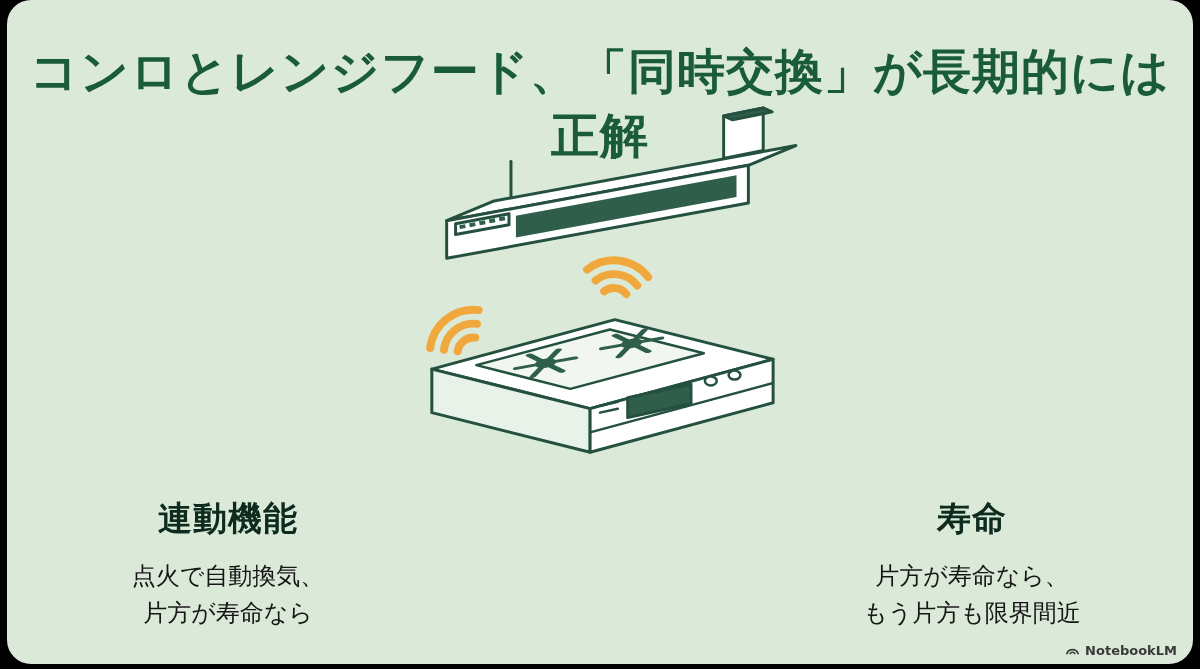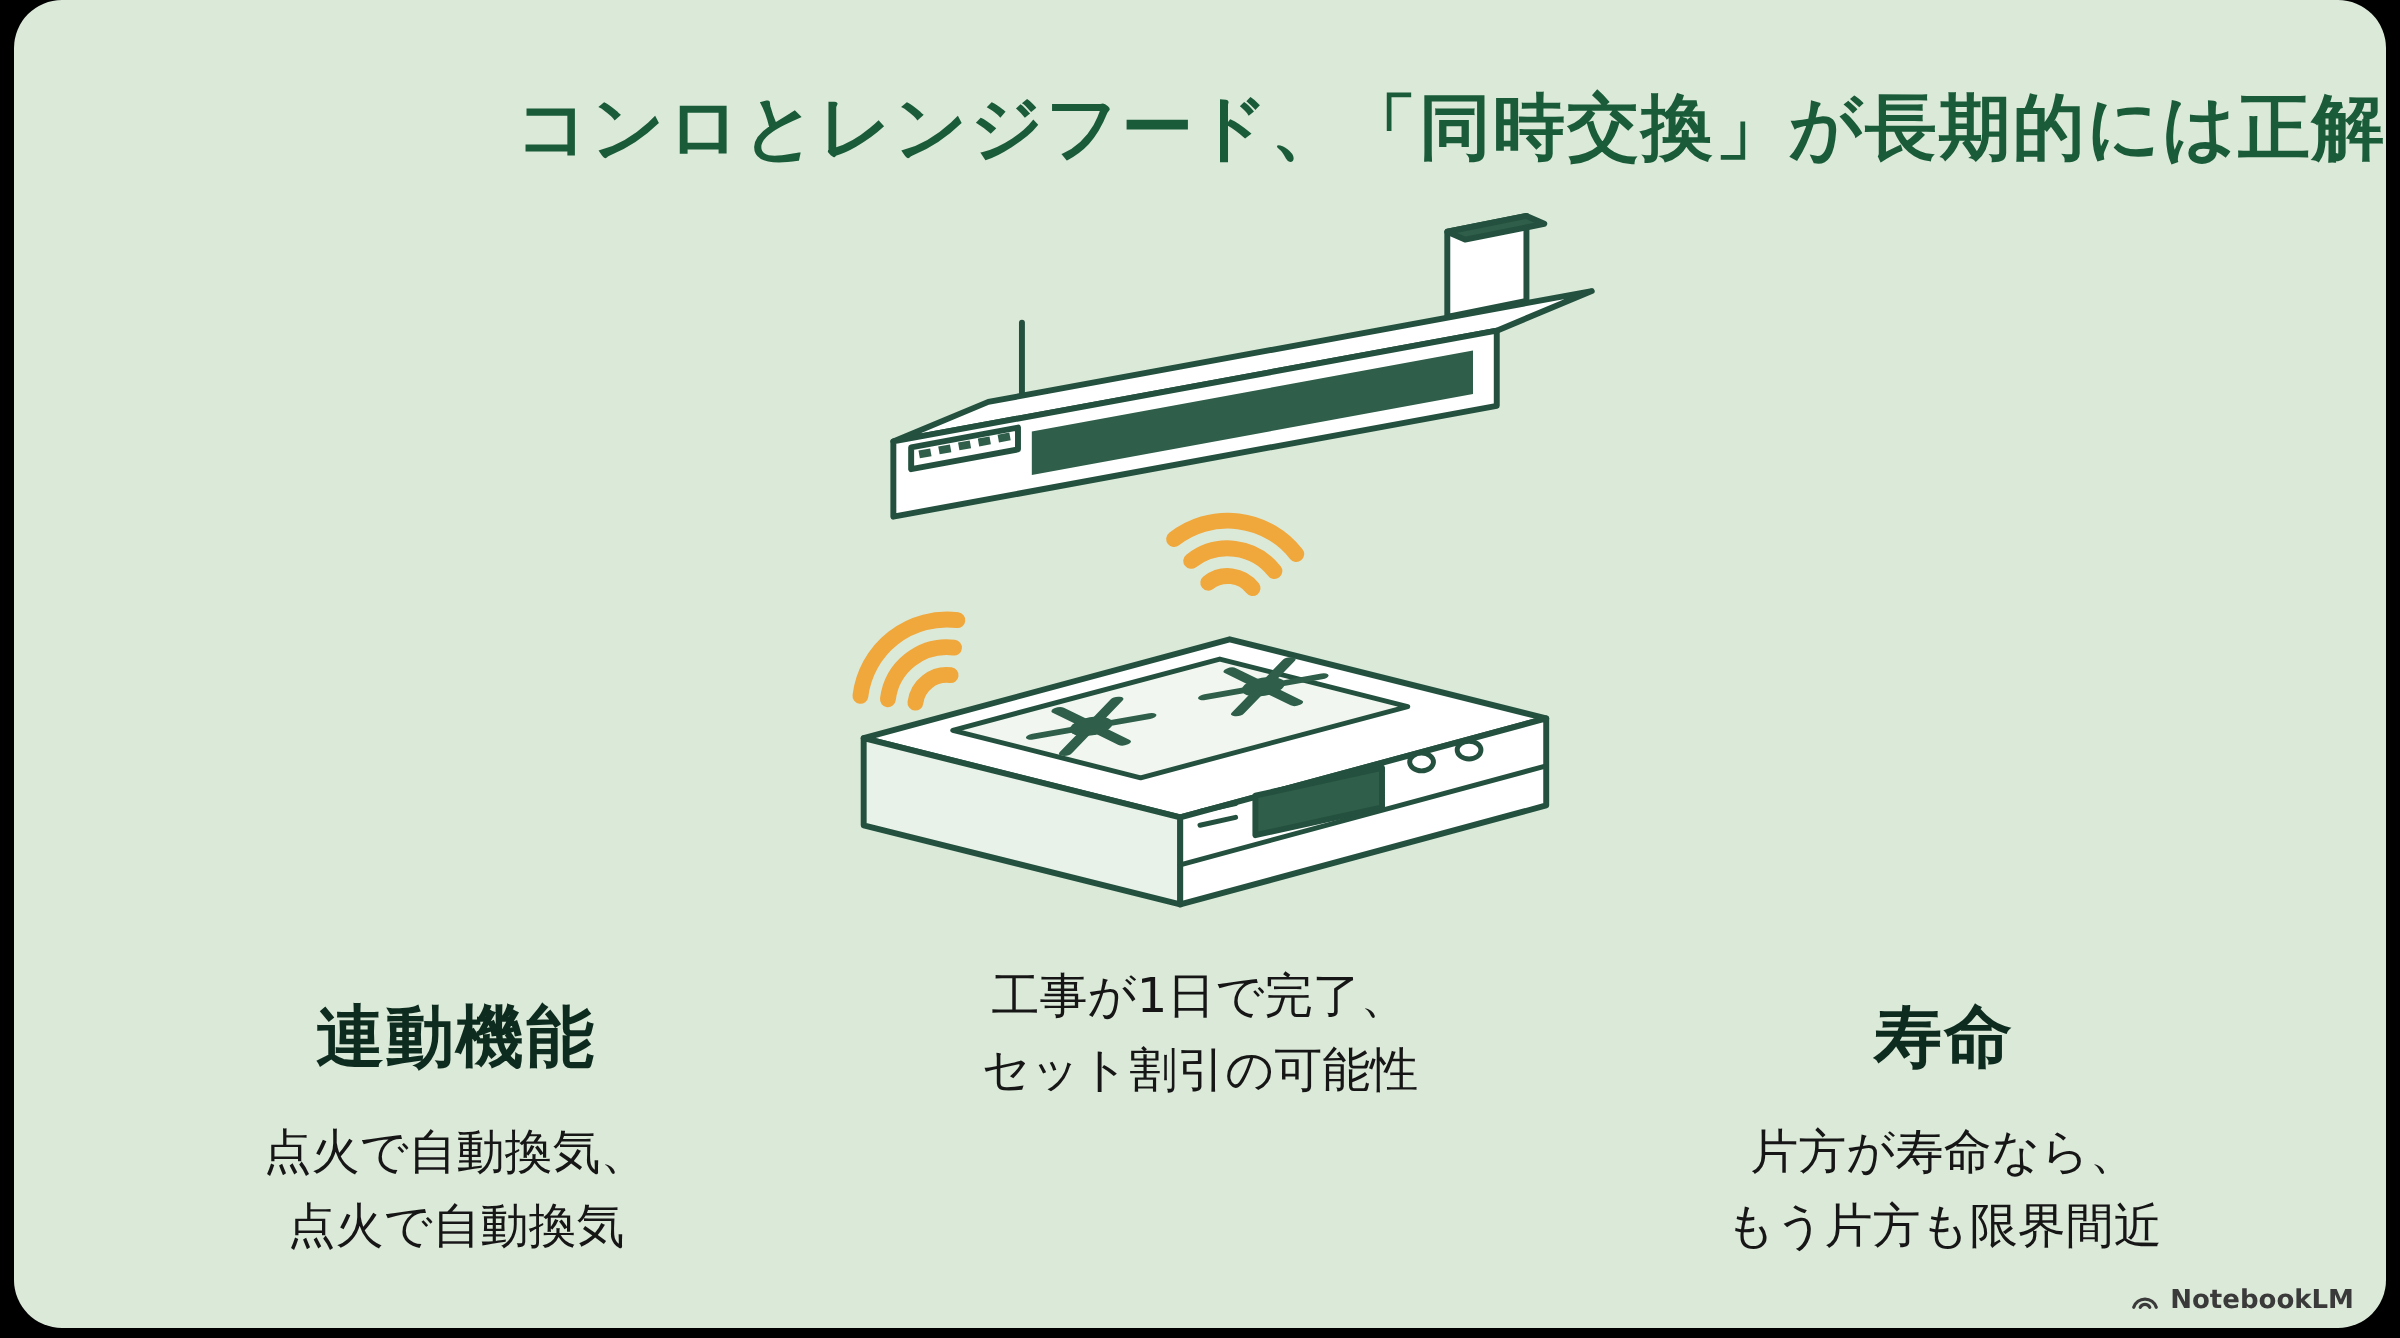--- a/index.html
+++ b/index.html
@@ -5,22 +5,22 @@
   html,body{margin:0;padding:0;background:#000;}
   .stage{
     position:relative;width:1200px;height:669px;background:#000;overflow:hidden;
     font-family:"DejaVu Sans","Liberation Sans",sans-serif;
   }
   .slide{
     position:absolute;left:7px;right:7px;top:0;bottom:5px;
     background:#dbe9d8;border-radius:24px;overflow:hidden;
   }
   .title{
-    position:absolute;top:40px;left:0;right:0;text-align:right;
-    font-size:36px;font-weight:700;color:#1a5c3a;letter-spacing:1px;
+    position:absolute;top:40px;left:0;right:0;text-align:center;
+    font-size:48px;font-weight:700;color:#1a5c3a;letter-spacing:1px;
   }
   .illo{
     position:absolute;top:104px;left:50%;transform:translateX(-50%);
     width:480px;height:366px;
   }
   .cols{
     position:absolute;left:40px;right:40px;top:480px;
     display:grid;grid-template-columns:1fr 1fr 1fr;column-gap:10px;text-align:center;
   }
   .col-heading{
@@ -123,28 +123,24 @@
 
         <line x1="230" y1="332" x2="415" y2="282" fill="none" stroke-width="2.5"></line>
       </g>
     </svg>
 
     <div class="cols">
       <div class="col">
         <div class="col-heading">連動機能</div>
         <div class="col-body">
           <span>点火で自動換気、</span><br>
-          <span>点火で自動換気</span>
+          <span>片方が寿命なら</span>
         </div>
       </div>
       <div class="col">
-        <div class="col-body">
-          <span>工事が1日で完了、</span><br>
-          <span>セット割引の可能性</span>
-        </div>
       </div>
       <div class="col">
         <div class="col-heading">寿命</div>
         <div class="col-body">
           <span>片方が寿命なら、</span><br>
           <span>もう片方も限界間近</span>
         </div>
       </div>
     </div>
 

